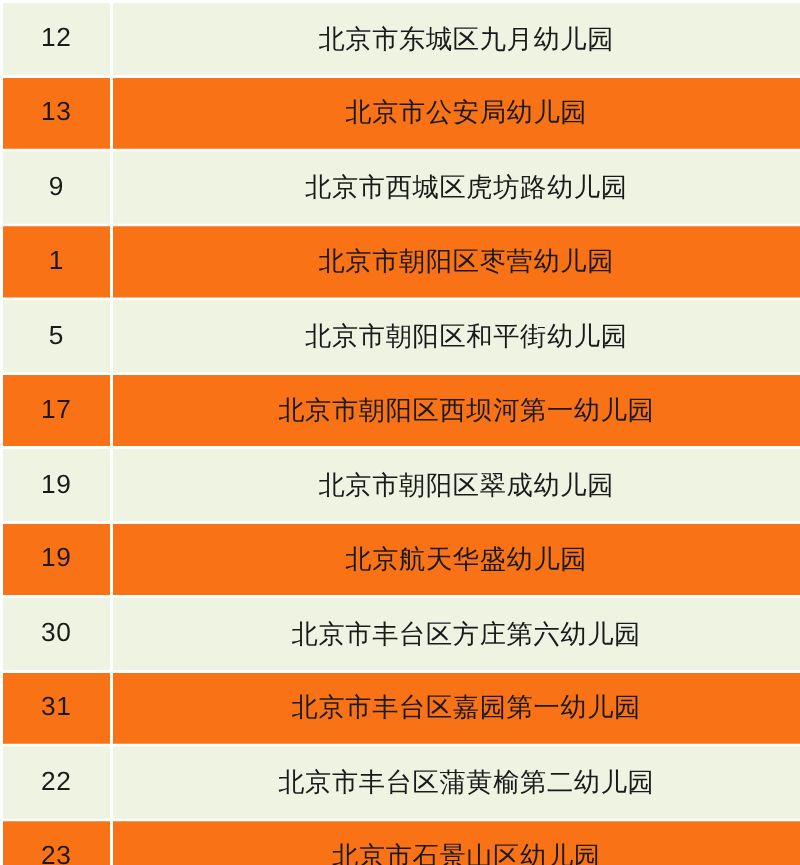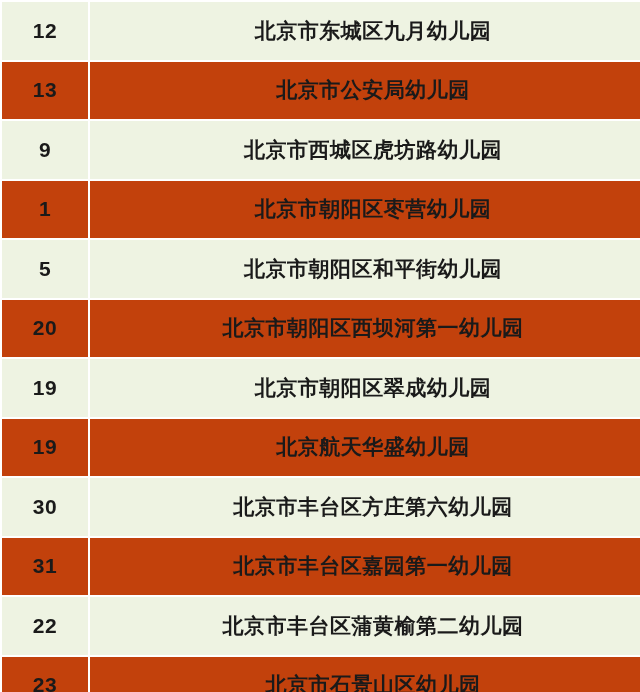--- a/index.html
+++ b/index.html
@@ -28,33 +28,32 @@
     border: 2px solid #ffffff;
     height: 57.5px;
     padding: 0 4px;
     text-align: center;
     vertical-align: middle;
     font-size: 21px;
     color: #1a1a1a;
     letter-spacing: 0.5px;
     overflow: hidden;
     white-space: nowrap;
-    font-weight: bold;
   }
   table.kindergarten-table td.idx {
     width: 78px;
     font-size: 21px;
     font-family: "Liberation Sans", sans-serif;
   }
   table.kindergarten-table td.name {
     width: 558px;
     font-family: "DejaVu Sans", sans-serif;
   }
   tr.row-light td { background: #eef3e2; }
-  tr.row-dark td  { background: #c2410c; }
+  tr.row-dark td  { background: #f97316; }
 </style>
 </head>
 <body>
 
 <div id="table-wrap">
   <table class="kindergarten-table">
     <tbody>
       <tr class="row-light">
         <td class="idx">12</td>
         <td class="name">北京市东城区九月幼儿园</td>
@@ -69,21 +68,21 @@
       </tr>
       <tr class="row-dark">
         <td class="idx">1</td>
         <td class="name">北京市朝阳区枣营幼儿园</td>
       </tr>
       <tr class="row-light">
         <td class="idx">5</td>
         <td class="name">北京市朝阳区和平街幼儿园</td>
       </tr>
       <tr class="row-dark">
-        <td class="idx">20</td>
+        <td class="idx">17</td>
         <td class="name">北京市朝阳区西坝河第一幼儿园</td>
       </tr>
       <tr class="row-light">
         <td class="idx">19</td>
         <td class="name">北京市朝阳区翠成幼儿园</td>
       </tr>
       <tr class="row-dark">
         <td class="idx">19</td>
         <td class="name">北京航天华盛幼儿园</td>
       </tr>

